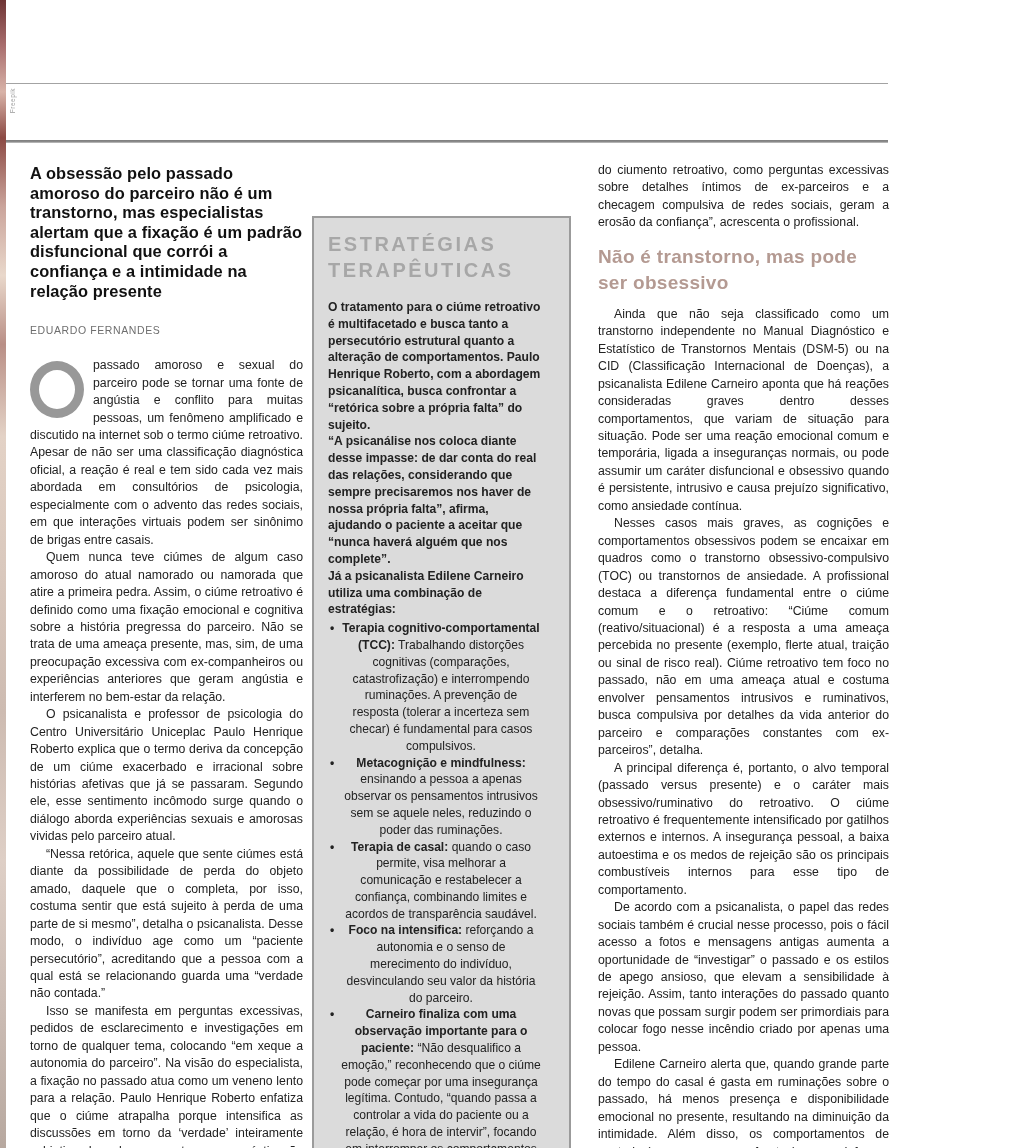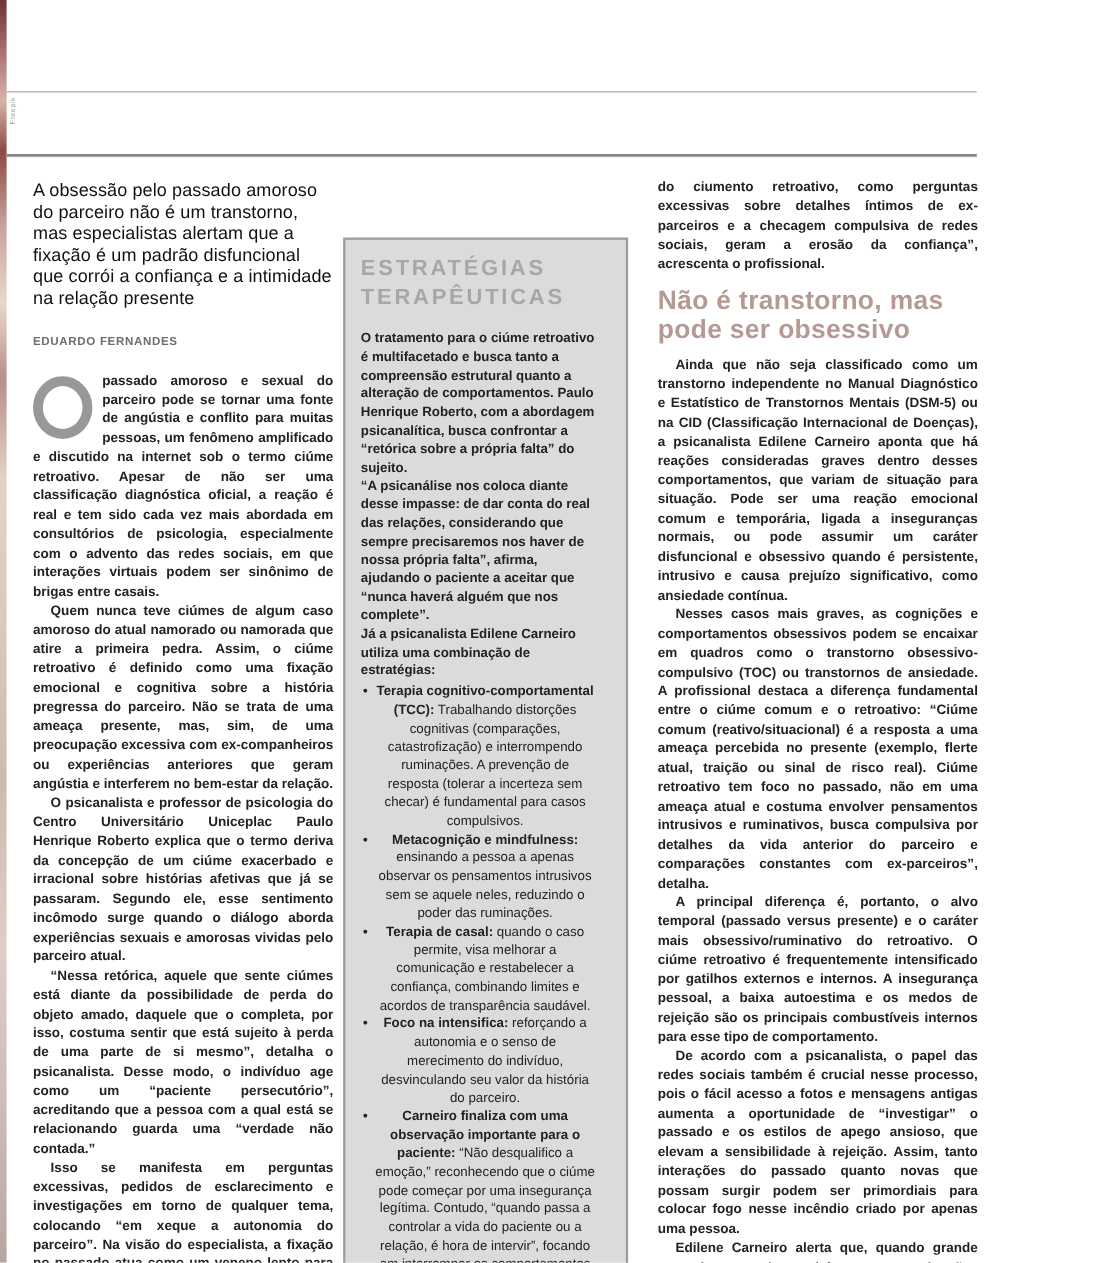--- a/index.html
+++ b/index.html
@@ -21,31 +21,31 @@
             background:linear-gradient(to bottom, #7d7d7d 0%, #8c8c8c 60%, #cfcfcf 100%); }
   .credit {
     position:absolute; left:9px; top:88px;
     writing-mode:vertical-rl; transform:rotate(180deg);
     font-size:6.5px; letter-spacing:.5px; color:#9a9a9a;
   }
 
   
   .col-left { position:absolute; left:30px; top:164px; width:273px; }
   .standfirst {
-    font-weight:400; font-size:16.4px; line-height:19.6px;
+    font-weight:700; font-size:16.4px; line-height:19.6px;
     letter-spacing:.1px; color:#111;
   }
   .byline {
     margin-top:23px; font-size:10.5px; letter-spacing:.6px;
-    color:#6e6e6e; font-weight:700;
+    color:#6e6e6e; font-weight:400;
   }
   .body-copy { margin-top:21px; }
   .body-copy p, .col-right p {
     font-size:12.3px; line-height:17.45px; text-align:justify;
-    color:#222; font-weight:700;
+    color:#222; font-weight:400;
   }
   .body-copy p.indent, .col-right p.indent { text-indent:16px; }
   .dropcap {
     float:left; width:54px; height:57px; margin:4px 9px 2px 0;
     border:9px solid #989898; border-radius:50%;
     font-size:0; color:transparent; overflow:hidden;
   }
 
   
   .strategy-box {
@@ -69,21 +69,21 @@
   }
   .box-bullets li::before {
     content:"\2022"; position:absolute; left:2px; top:0; color:#222; font-weight:700;
   }
   .box-bullets .lead { font-weight:700; }
 
   
   .col-right { position:absolute; left:598px; top:162px; width:291px; }
   .section-heading {
     margin:12px 0 10px 0;
-    font-weight:700; font-size:24px; line-height:26px;
+    font-weight:700; font-size:19px; line-height:26px;
     letter-spacing:.3px; color:#b49a92;
   }
 </style>
 </head>
 <body>
 
 <div class="edge-strip"></div>
 <div class="rule-1"></div>
 <div class="rule-2"></div>
 <div class="credit">Freepik</div>
@@ -100,21 +100,21 @@
 
   </div>
 </div>
 
 <div class="strategy-box">
   <div class="box-title">
     <div>ESTRATÉGIAS</div>
     <div>TERAPÊUTICAS</div>
   </div>
   <div class="box-intro">
-    <p>O tratamento para o ciúme retroativo é multifacetado e busca tanto a compreensão estrutural quanto a alteração de comportamentos. Paulo Henrique Roberto, com a abordagem psicanalítica, busca confrontar a “retórica sobre a própria falta” do sujeito.</p>
+    <p>O tratamento para o ciúme retroativo é multifacetado e busca tanto a persecutório estrutural quanto a alteração de comportamentos. Paulo Henrique Roberto, com a abordagem psicanalítica, busca confrontar a “retórica sobre a própria falta” do sujeito.</p>
     <p>“A psicanálise nos coloca diante desse impasse: de dar conta do real das relações, considerando que sempre precisaremos nos haver de nossa própria falta”, afirma, ajudando o paciente a aceitar que “nunca haverá alguém que nos complete”.</p>
     <p>Já a psicanalista Edilene Carneiro utiliza uma combinação de estratégias:</p>
   </div>
   <ul class="box-bullets">
     <li><span class="lead">Terapia cognitivo-comportamental (TCC):</span><span> Trabalhando distorções cognitivas (comparações, catastrofização) e interrompendo ruminações. A prevenção de resposta (tolerar a incerteza sem checar) é fundamental para casos compulsivos.</span></li>
     <li><span class="lead">Metacognição e mindfulness:</span><span> ensinando a pessoa a apenas observar os pensamentos intrusivos sem se aquele neles, reduzindo o poder das ruminações.</span></li>
     <li><span class="lead">Terapia de casal:</span><span> quando o caso permite, visa melhorar a comunicação e restabelecer a confiança, combinando limites e acordos de transparência saudável.</span></li>
     <li><span class="lead">Foco na intensifica:</span><span> reforçando a autonomia e o senso de merecimento do indivíduo, desvinculando seu valor da história do parceiro.</span></li>
     <li><span class="lead">Carneiro finaliza com uma observação importante para o paciente:</span><span> “Não desqualifico a emoção,” reconhecendo que o ciúme pode começar por uma insegurança legítima. Contudo, “quando passa a controlar a vida do paciente ou a relação, é hora de intervir”, focando em interromper os comportamentos de busca e controle para reconstruir a confiança.</span></li>
   </ul>

